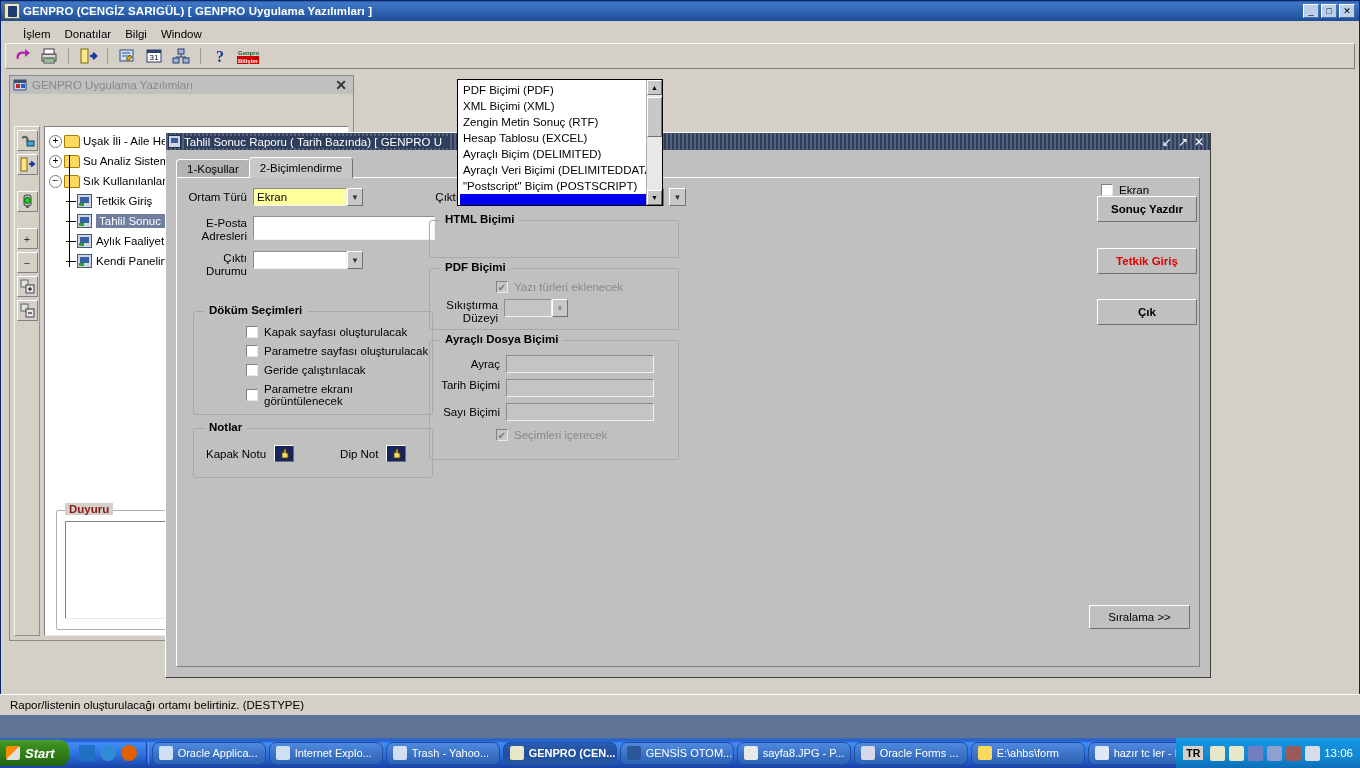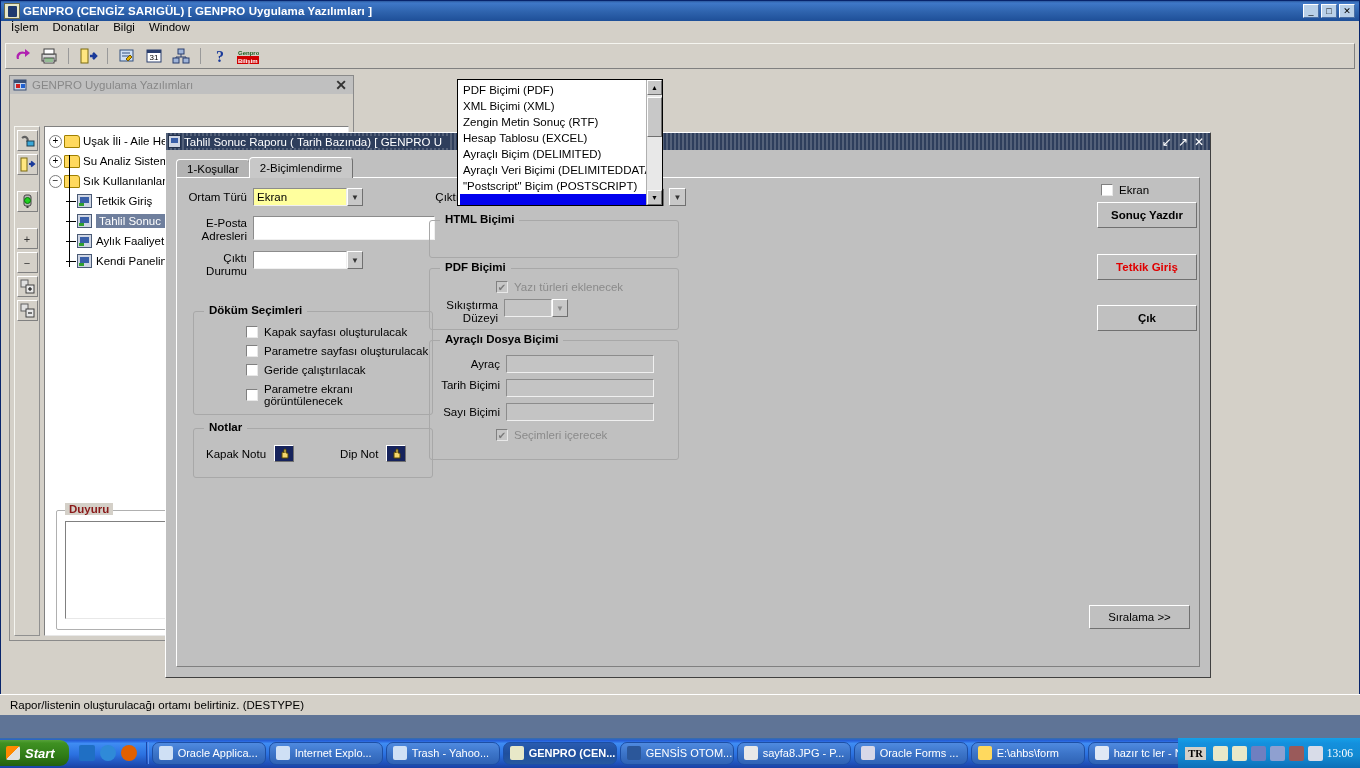--- a/index.html
+++ b/index.html
@@ -37,22 +37,22 @@
   .app-title-text { font-weight: bold; font-size: 11.5px; letter-spacing: .1px; white-space: nowrap; }
   .tb-buttons { margin-left: auto; display: flex; gap: 2px; padding-right: 2px; }
   .tb-btn {
     width: 16px; height: 14px; background: #b9d0e8;
     border: 1px solid #fff; border-right-color:#4a6fa5; border-bottom-color:#4a6fa5;
     display:flex; align-items:center; justify-content:center;
     font-size: 9px; color:#000; line-height:1;
   }
 
   .menubar {
-    height: 20px; background: #d4d0c8; display: flex; align-items: flex-start;
-    padding-left: 10px; gap: 14px; border-bottom: 1px solid #d4d0c8;
+    height: 20px; background: #d4d0c8; display: flex; align-items: flex-end;
+    padding-left: 22px; gap: 14px; border-bottom: 1px solid #d4d0c8;
   }
   .menubar span { font-size: 11.5px; color: #000; }
 
   .toolbar {
     height: 26px; margin: 2px 4px 0 4px;
     background: #d4d0c8;
     border: 1px solid #f5f5f0; border-right-color:#808080; border-bottom-color:#808080;
     display: flex; align-items: center; gap: 7px; padding: 0 6px;
   }
   .tool-ico { width: 20px; height: 20px; position: relative; display:inline-block; }
@@ -272,21 +272,21 @@
     overflow:hidden;
   }
   .task-btn.active {
     background: linear-gradient(to bottom,#2a5cb0 0%, #1f4f9e 50%, #27599f 100%);
     font-weight:bold;
   }
   .task-ico { width:14px;height:14px;flex:0 0 auto;border-radius:2px;}
   .tray {
     display:flex; align-items:center; gap:4px; height:30px; padding: 0 7px;
     background: linear-gradient(to bottom,#15a0e8 0%,#1490dd 18%,#128ad2 60%,#0d6fb8 100%);
-    color:#fff; font-size: 11.5px; margin-left:auto;font-family:Liberation Serif, serif;
+    color:#fff; font-size: 11.5px; margin-left:auto;
   }
   .tray-lang {
     background:#d4d0c8; color:#000; font-size:10.5px; font-weight:bold;
     padding: 1px 3px; margin-right:3px;
   }
   .tray-ico { width:15px;height:15px; border-radius:2px; }
 </style>
 </head>
 <body>
 
@@ -626,21 +626,21 @@
                 </label>
               </div>
             </div>
           </div>
 
           <div style="position:absolute;right:2px;top:6px;width:100px;">
             <label class="chk" style="margin-left:4px">
               <span class="chkbox"></span>
               <span>Ekran</span>
             </label>
-            <div class="act-btn" style="margin-top:6px">Sonuç Yazdır</div>
+            <div class="act-btn" style="margin-top:0">Sonuç Yazdır</div>
             <div class="act-btn red" style="margin-top:26px">Tetkik Giriş</div>
             <div class="act-btn" style="margin-top:25px">Çık</div>
             <div class="act-btn" style="position:absolute;top:421px;left:-8px;width:101px;height:24px;font-weight:normal">Sıralama &gt;&gt;</div>
           </div>
 
         </div>
       </div>
     </div>
 
     <div class="popup-list">

